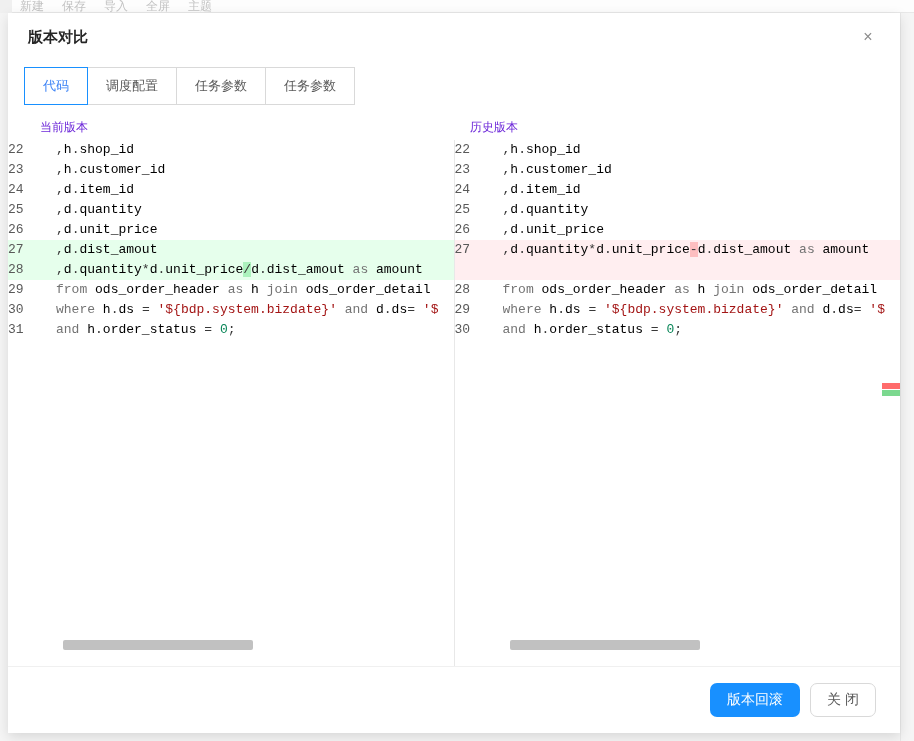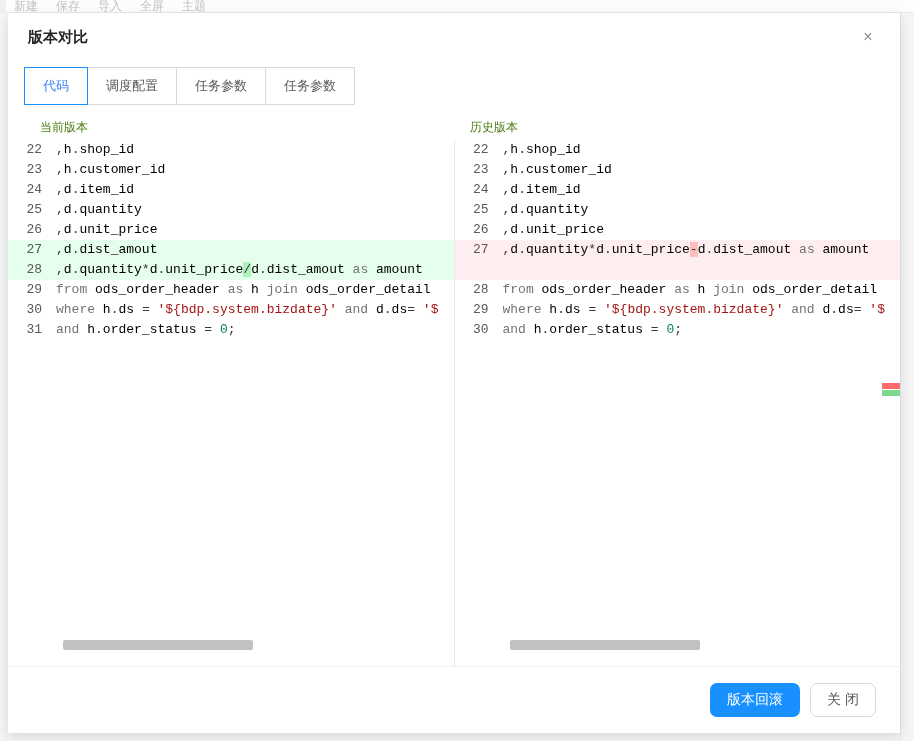--- a/index.html
+++ b/index.html
@@ -8,21 +8,21 @@
     background: #f0f0f0;
     width: 914px;
     height: 741px;
     overflow: hidden;
     position: relative;
   }
 
   
   .bg-toolbar {
     position: absolute;
-    top: 0; left: 6px; right: 0;
+    top: 0; left: 12px; right: 0;
     height: 13px;
     background: #fdfdfd;
     border-bottom: 1px solid #e8e8e8;
     display: flex;
     align-items: center;
     padding: 0 8px;
     color: #888;
     font-size: 12px;
     gap: 18px;
     overflow: hidden;
@@ -118,21 +118,21 @@
   }
 
   .diff-labels {
     display: flex;
     padding: 0 16px;
     margin-bottom: 4px;
   }
   .diff-label {
     flex: 1;
     font-size: 12px;
-    color: #4d7c0f;
+    color: #6d28d9;
     padding-left: 16px;
   }
 
   .diff-container {
     display: flex;
     flex: 1;
     min-height: 0;
     padding: 0;
   }
 
@@ -161,21 +161,21 @@
     top: 0; left: 0; right: 0;
   }
   .code-line {
     display: flex;
     white-space: pre;
     height: 20px;
   }
   .ln {
     width: 48px;
     min-width: 48px;
-    text-align: right;
+    text-align: left;
     padding-right: 14px;
     color: #595959;
     user-select: none;
   }
   .code-line .txt {
     flex: 1;
     overflow: hidden;
   }
   .code-line.add { background: #e6ffec; }
   .code-line.del { background: #ffeef0; }

